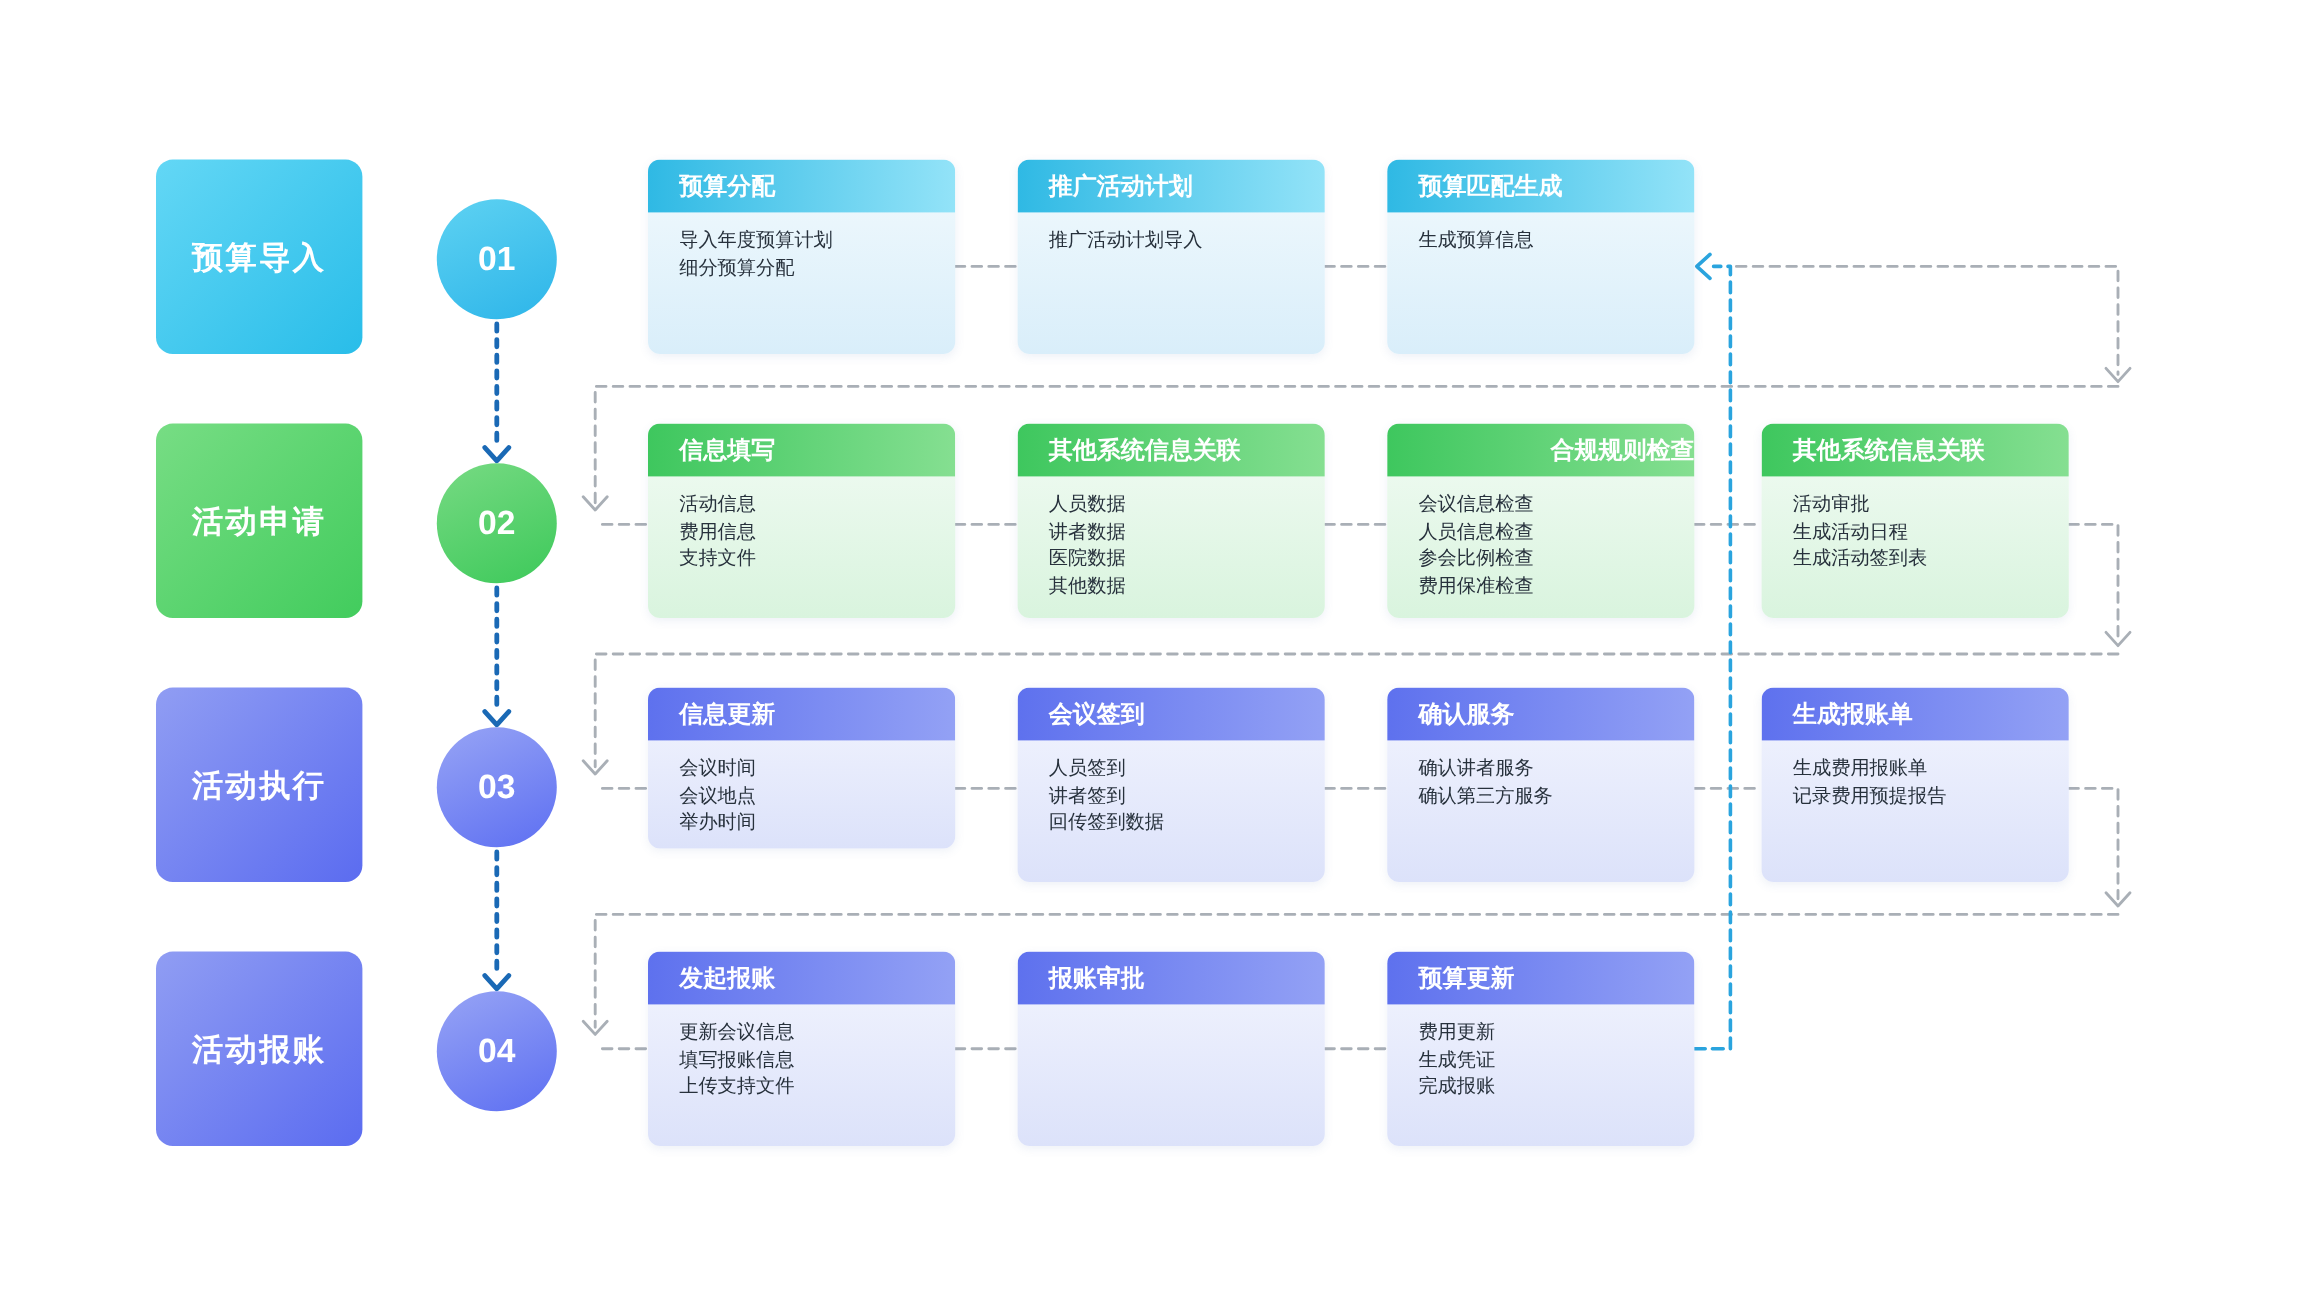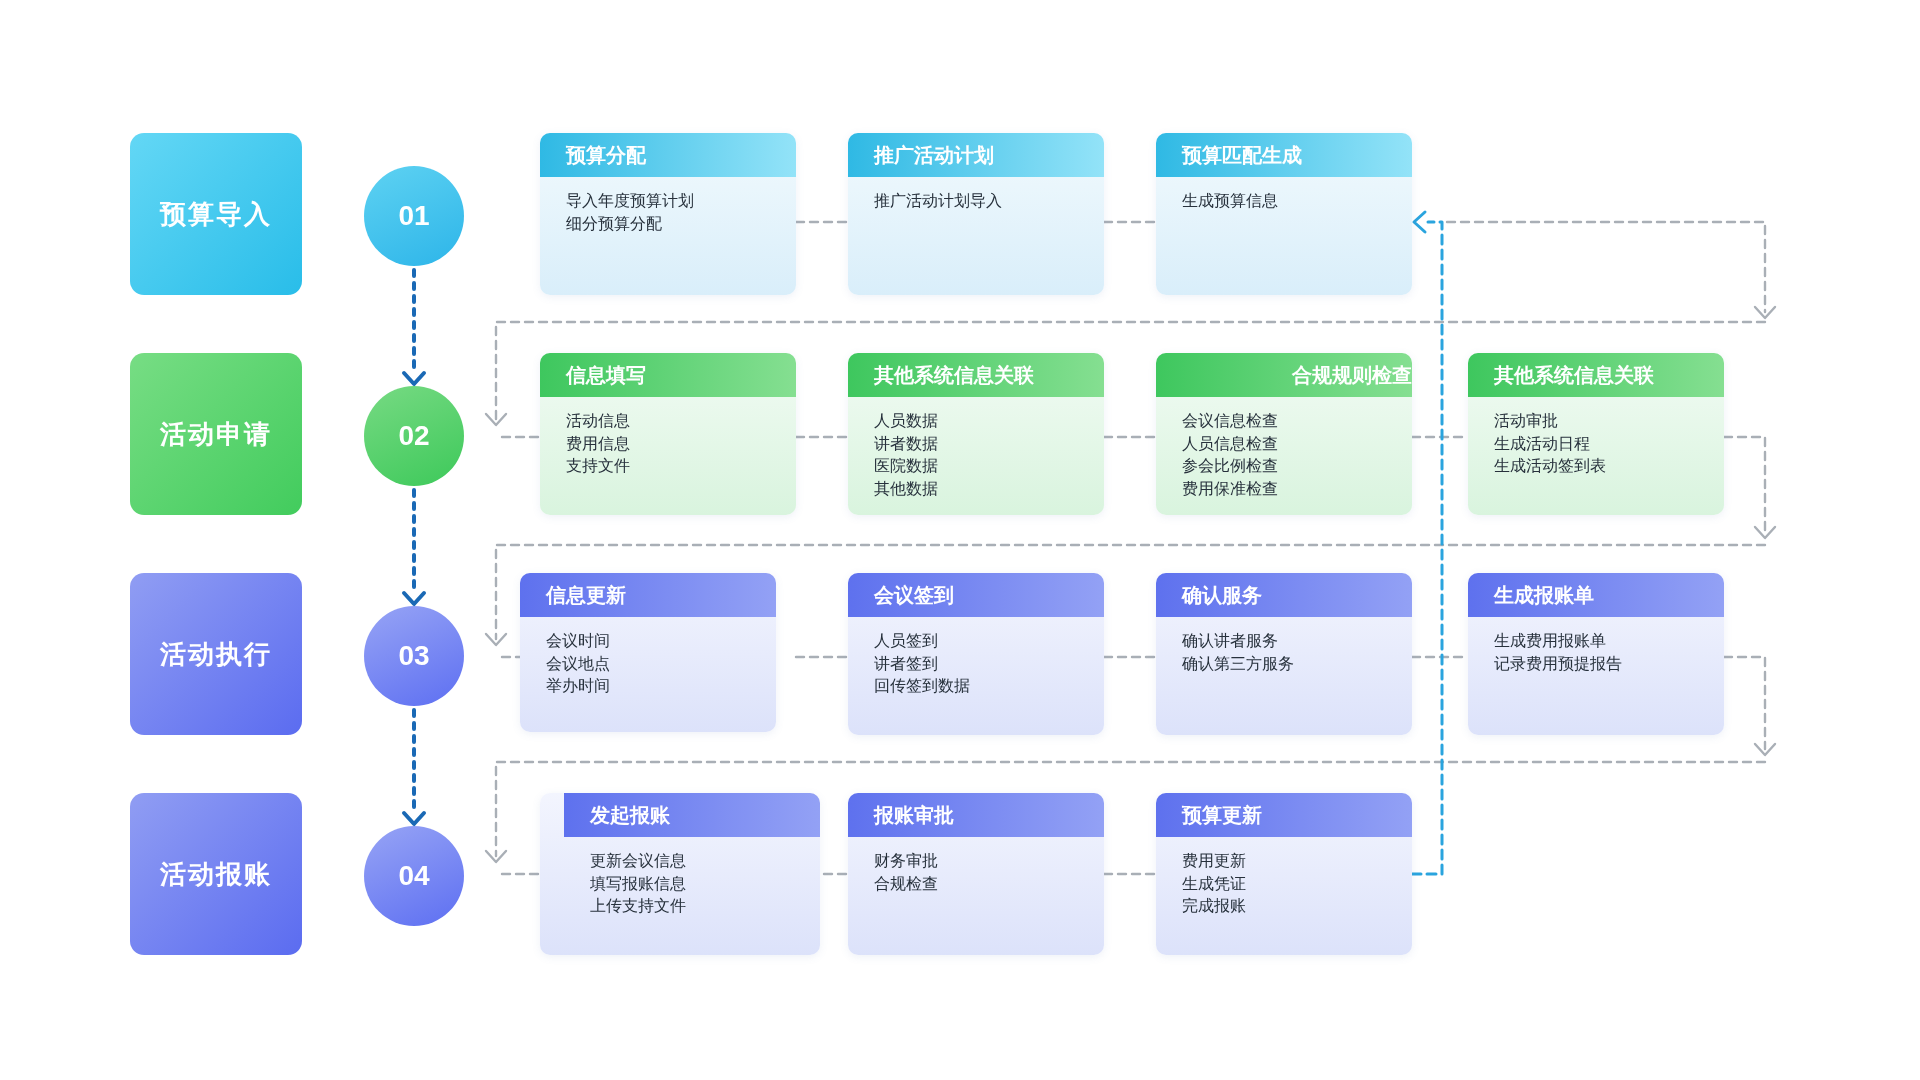--- a/index.html
+++ b/index.html
@@ -146,21 +146,21 @@
         <div class="card-item">生成活动日程</div>
         <div class="card-item">生成活动签到表</div>
       </div>
     </div>
     <div class="stage-box" style="left: 130px; top: 573px; width: 172px; height: 162px; background: linear-gradient(135deg, rgb(144, 157, 243), rgb(91, 108, 240));">
       <span>活动执行</span>
     </div>
     <div class="step-circle" style="left: 364px; top: 606px; width: 100px; height: 100px; background: linear-gradient(155deg, rgb(151, 164, 245), rgb(93, 111, 242));">
       <span>03</span>
     </div>
-    <div class="flow-card" style="left: 520px; top: 573px; width: 256px; height: 159px; background: linear-gradient(rgb(243, 245, 254), rgb(220, 226, 250));">
+    <div class="flow-card" style="left: 540px; top: 573px; width: 256px; height: 134px; background: linear-gradient(rgb(243, 245, 254), rgb(220, 226, 250));">
       <div class="card-header" style="background: linear-gradient(90deg, rgb(94, 113, 238), rgb(147, 161, 245));">
         <span>信息更新</span>
       </div>
       <div class="card-body">
         <div class="card-item">会议时间</div>
         <div class="card-item">会议地点</div>
         <div class="card-item">举办时间</div>
       </div>
     </div>
     <div class="flow-card" style="left: 848px; top: 573px; width: 256px; height: 162px; background: linear-gradient(rgb(243, 245, 254), rgb(220, 226, 250));">
@@ -190,38 +190,34 @@
         <div class="card-item">生成费用报账单</div>
         <div class="card-item">记录费用预提报告</div>
       </div>
     </div>
     <div class="stage-box" style="left: 130px; top: 793px; width: 172px; height: 162px; background: linear-gradient(135deg, rgb(144, 157, 243), rgb(91, 108, 240));">
       <span>活动报账</span>
     </div>
     <div class="step-circle" style="left: 364px; top: 826px; width: 100px; height: 100px; background: linear-gradient(155deg, rgb(151, 164, 245), rgb(93, 111, 242));">
       <span>04</span>
     </div>
-    <div class="flow-card" style="left: 540px; top: 793px; width: 256px; height: 162px; background: linear-gradient(rgb(243, 245, 254), rgb(220, 226, 250)); padding-left: 24px;">
+    <div class="flow-card" style="left: 540px; top: 793px; width: 256px; height: 162px; background: linear-gradient(rgb(243, 245, 254), rgb(220, 226, 250));">
       <div class="card-header" style="background: linear-gradient(90deg, rgb(94, 113, 238), rgb(147, 161, 245));">
         <span>发起报账</span>
       </div>
       <div class="card-body">
         <div class="card-item">更新会议信息</div>
         <div class="card-item">填写报账信息</div>
         <div class="card-item">上传支持文件</div>
       </div>
     </div>
     <div class="flow-card" style="left: 848px; top: 793px; width: 256px; height: 162px; background: linear-gradient(rgb(243, 245, 254), rgb(220, 226, 250));">
       <div class="card-header" style="background: linear-gradient(90deg, rgb(94, 113, 238), rgb(147, 161, 245));">
         <span>报账审批</span>
       </div>
-      <div class="card-body">
-        <div class="card-item">财务审批</div>
-        <div class="card-item">合规检查</div>
-      </div>
     </div>
     <div class="flow-card" style="left: 1156px; top: 793px; width: 256px; height: 162px; background: linear-gradient(rgb(243, 245, 254), rgb(220, 226, 250));">
       <div class="card-header" style="background: linear-gradient(90deg, rgb(94, 113, 238), rgb(147, 161, 245));">
         <span>预算更新</span>
       </div>
       <div class="card-body">
         <div class="card-item">费用更新</div>
         <div class="card-item">生成凭证</div>
         <div class="card-item">完成报账</div>
       </div>

